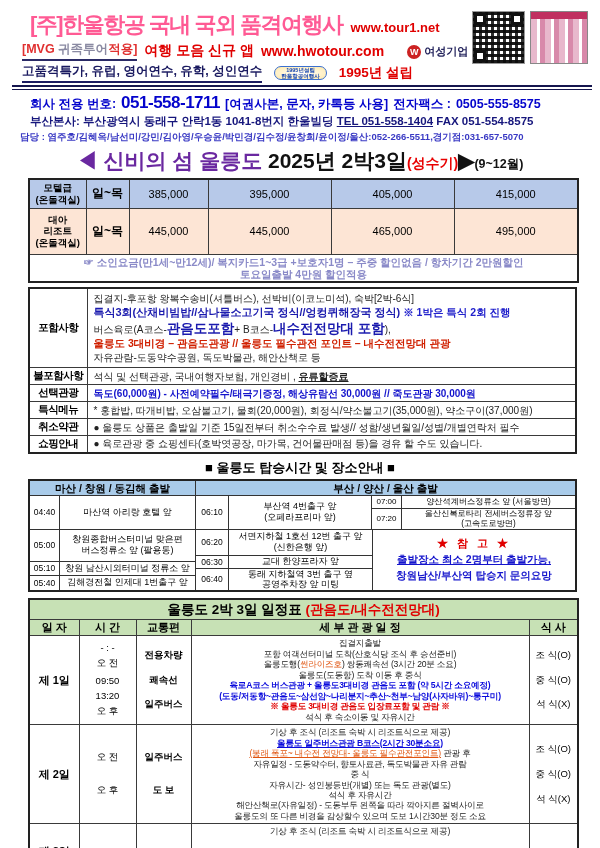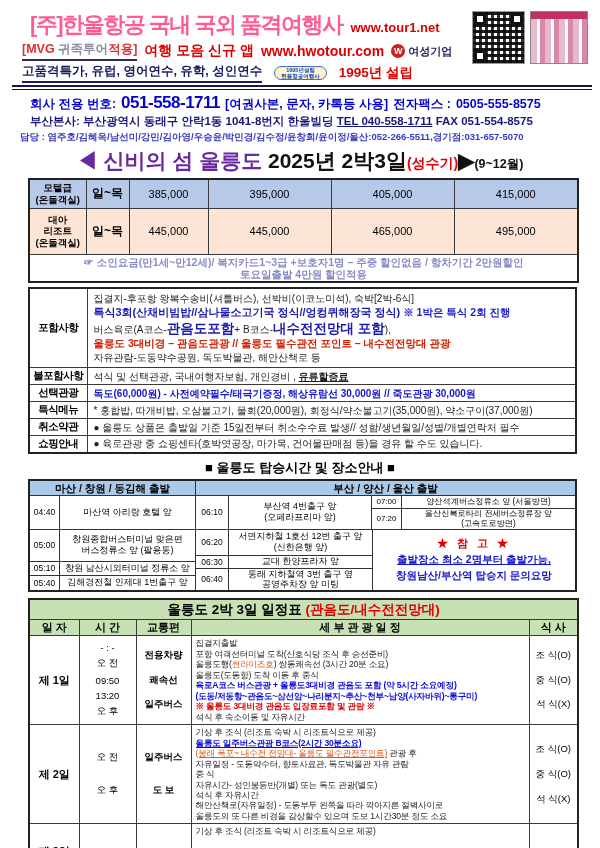--- a/index.html
+++ b/index.html
@@ -10,21 +10,21 @@
   .hdr-main { display:flex; }
   .hdr-text { flex:1; }
   .h-line1 { display:flex; align-items:baseline; gap:8px; margin-left:22px; margin-top:2px; }
   .pink  { font-size:22px; font-weight:800; color:#ff5a94; letter-spacing:-1.5px; white-space:nowrap; }
   .site1 { font-size:13px; font-weight:800; color:#e00000; }
   .h-line2 { display:flex; align-items:center; gap:7px; margin-left:14px; margin-top:1px; }
   .mvg { font-size:12.5px; font-weight:700; border-bottom:2px solid #2a2a66; padding-bottom:1px; white-space:nowrap; }
   .mvg .r { color:#e03030; } .mvg .g { color:#8a8aa2; }
   .app  { color:#e00000; font-weight:800; font-size:14px; white-space:nowrap; }
   .site2{ color:#e00000; font-weight:800; font-size:14px; white-space:nowrap; }
-  .wbadge { display:inline-flex; align-items:center; gap:3px; }
+  .wbadge { display:inline-flex; align-items:flex-end; gap:3px;margin-left:16px; }
   .wmark { width:14px; height:14px; border-radius:50%; background:#cc2222; display:inline-block; position:relative; }
   .wmark::after { content:"W"; position:absolute; left:0; top:0; width:14px; height:14px; color:#fff; font-size:9px; font-weight:800; text-align:center; line-height:14px; }
   .wtxt { font-size:11px; font-weight:700; color:#23235c; }
   .h-line3 { display:flex; align-items:center; gap:12px; margin-left:14px; margin-top:2px; }
   .services { font-size:12.5px; font-weight:800; color:#1a1a60; border-bottom:2px solid #1a1a60; padding-bottom:1px; white-space:nowrap; }
   .badge1995 { display:inline-flex; flex-direction:column; align-items:center; background:radial-gradient(#fff, #ffe9a8); border:1px solid #3a6fd0; border-radius:9px; padding:0 6px; line-height:1.1; }
   .badge1995 span { font-size:5.5px; color:#1847b0; font-weight:700; white-space:nowrap; }
   .founded { font-size:13.5px; font-weight:800; color:#e00000; white-space:nowrap; }
   .hdr-imgs { width:120px; display:flex; gap:5px; align-items:flex-start; padding-top:3px; }
   .qr { width:53px; height:53px; border:1px solid #999; position:relative;
@@ -109,21 +109,21 @@
   .note-b2 { color:#1515cc; font-weight:800; font-size:10.5px; white-space:nowrap; }
 
   
   .itin { border:2px solid #222; margin-top:6px; }
   .itin .ttl td { background:#c7e1b5; text-align:center; height:19px; }
   .it-t1 { font-weight:800; font-size:13.5px; } .it-t2 { color:#e00000; font-weight:800; font-size:13.5px; }
   .itin .hd2 td { background:#c7e1b5; text-align:center; font-weight:700; font-size:11px; height:15px; white-space:nowrap; overflow:hidden; }
   .d-label { text-align:center; font-weight:700; font-size:11px; }
   .colflex { display:flex; flex-direction:column; justify-content:space-evenly; align-items:center; }
   .d-times { font-size:9.5px; } .d-trans { font-size:9.5px; font-weight:700; }
-  .d-content { vertical-align:top; padding:2px 4px; }
+  .d-content { vertical-align:top; padding:2px 4px;text-align:center; }
   .dl { font-size:8.6px; line-height:1.22; color:#222; letter-spacing:-0.2px; white-space:nowrap; overflow:hidden; }
   .s-blue { color:#0a0adc; font-weight:700; } .s-red { color:#e00000; font-weight:700; }
   .s-org { color:#e05510; } .s-u { text-decoration:underline; }
   .d-meals { font-size:9.5px; }
 </style>
 </head>
 <body>
 
 <div class="page">
 
@@ -164,21 +164,21 @@
     <div class="hdr-rule"></div>
     <div class="h-line4">
       <span>회사 전용 번호:</span>
       <span class="phone-big">051-558-1711</span>
       <span>[여권사본, 문자, 카톡등 사용]</span>
       <span>전자팩스 :</span>
       <span>0505-555-8575</span>
     </div>
     <div class="h-line5">
       <span>부산본사: 부산광역시 동래구 안락1동 1041-8번지 한울빌딩</span>
-      <span class="u">TEL 040-558-1711</span>
+      <span class="u">TEL 051-558-1404</span>
       <span>FAX 051-554-8575</span>
     </div>
     <div class="h-line6">담당 : 염주호/김혜옥/남선미/강민/김아영/우승윤/박민경/김수정/윤창희/윤이정/울산:052-266-5511,경기점:031-657-5070</div>
   </div>
 
   <div class="main-title">
     <span class="t-purple">◀ 신비의 섬 울릉도</span><span class="t-blk2"> 2025년 2박3일</span><span class="t-red2">(성수기)</span><span class="t-blk2">▶</span><span class="t-sm">(9~12월)</span>
   </div>
 
   <table class="price">

